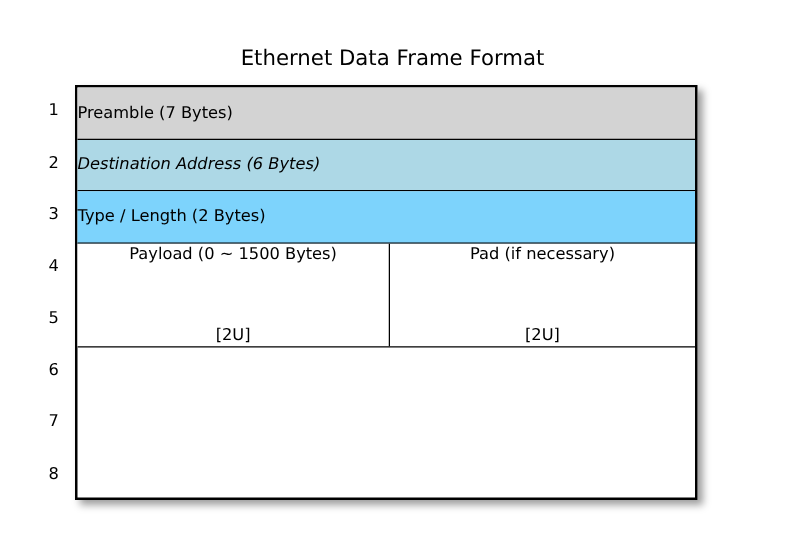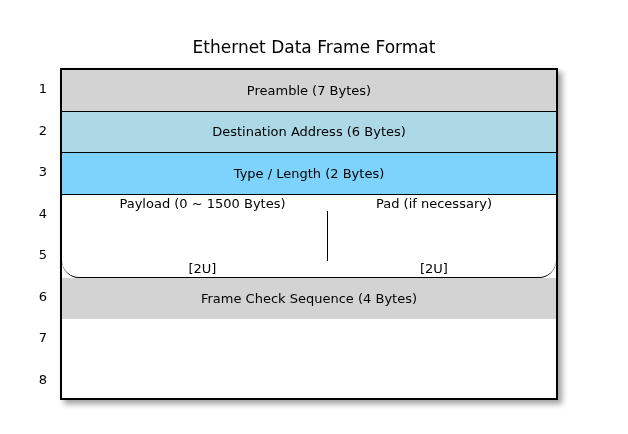--- a/index.html
+++ b/index.html
@@ -64,21 +64,20 @@
     border: 2px solid #000000;
     background: #ffffff;
     box-shadow: 4px 4px 6px rgba(0,0,0,0.38);
   }
   .frame-row {
     box-sizing: border-box;
     width: 100%;
     border-bottom: 1px solid #000000;
     display: flex;
     align-items: center;
-    justify-content: center;
     font-size: 13px;
     position: relative;
   }
   .frame-row.h1 { height: 41.5px; }
   .frame-row.h2 { height: 83px; }
   .frame-row.last { border-bottom: none; }
 
   .cell-label {
     text-align: center;
     line-height: 17px;
@@ -87,40 +86,39 @@
   .cell-sub {
     display: block;
     font-size: 13px;
     margin-top: 48px;
   }
 
   
   .split-row {
     display: flex;
     align-items: stretch;
-    padding: 16px;
-    border-radius: 17px;
+    padding: 0;
   }
   .split-cell {
     display: flex;
     align-items: center;
     justify-content: center;
     box-sizing: border-box;
   }
   .split-cell.left {
     width: 250px;
     border-right: 1px solid #000000;
   }
   .split-cell.right {
     flex: 1;
   }
 
   
   .fill-gray   { background: #d3d3d3; }
-  .fill-blue   { background: #add8e6; }
+  .fill-blue   { background: #add8e6; font-style: italic; }
   .fill-yellow { background: #7dd3fc; }
   .fill-white  { background: #ffffff; }
 </style>
 </head>
 <body>
 
 <div id="title-block">
   <div id="chart-title">Ethernet Data Frame Format</div>
   <div id="chart-subtitle">[8U]</div>
 </div>
@@ -160,17 +158,14 @@
       </div>
     </div>
     <div class="split-cell right">
       <div class="cell-label">
         <span>Pad (if necessary)</span>
         <span class="cell-sub">[2U]</span>
       </div>
     </div>
   </div>
 
-  <div class="frame-row h1 fill-gray last">
-    <span class="cell-label">Frame Check Sequence (4 Bytes)</span>
-  </div>
 
 </div>
 
 </body></html>

